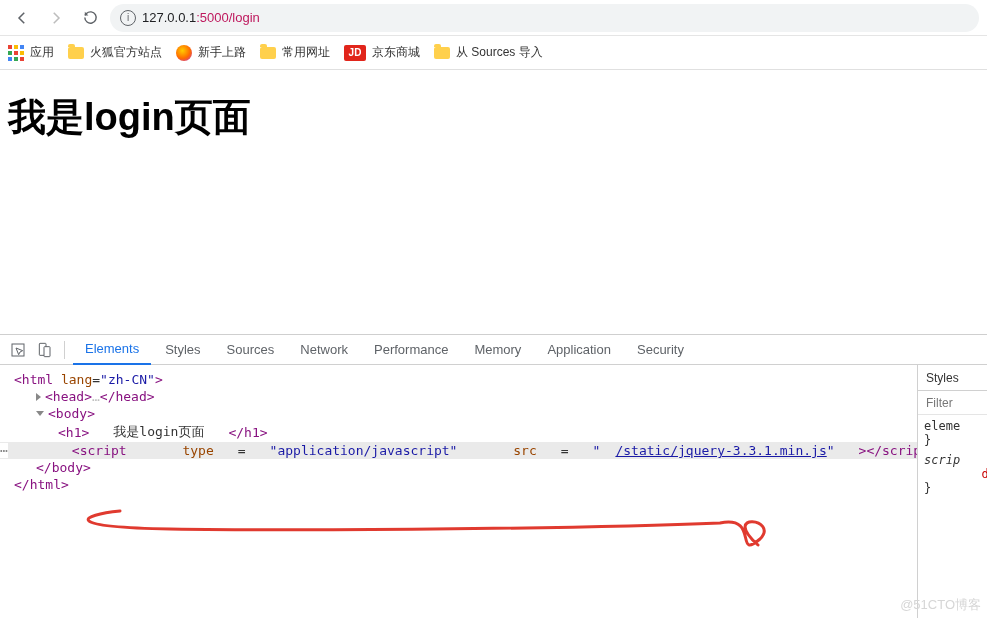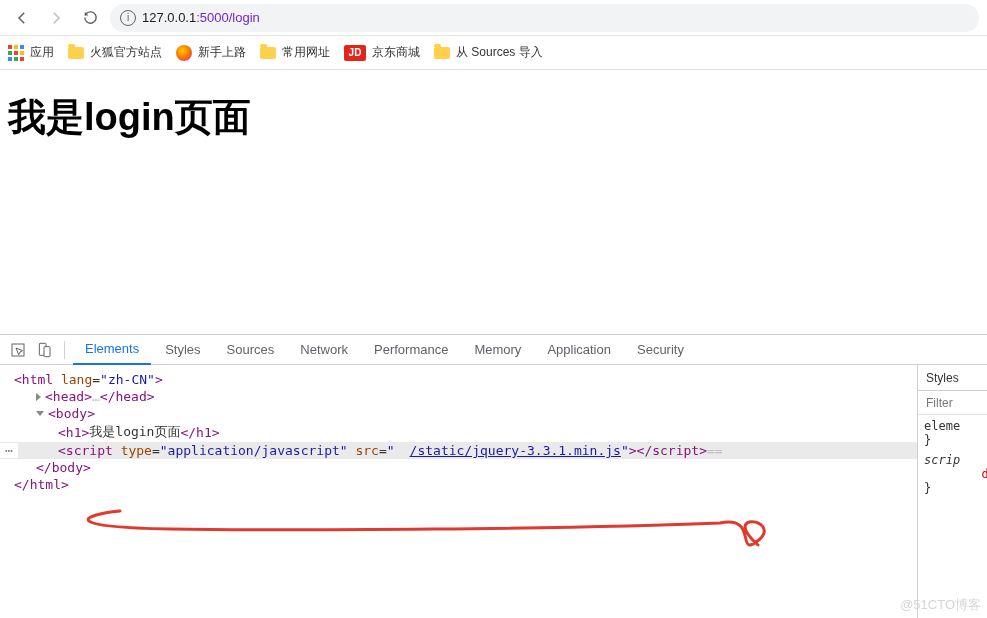--- a/index.html
+++ b/index.html
@@ -59,21 +59,21 @@
   padding:0 12px; height:30px; display:flex; align-items:center;
   color:#5f6368; cursor:pointer; font-size:13px;
 }
 .dt-tab.active { color:#1a73e8; border-bottom:2px solid #1a73e8; }
 .dt-body { flex:1; display:flex; }
 .dom-tree {
   flex:1; font-family:Menlo,Consolas,monospace; font-size:13px; padding:6px 0;
   overflow:auto; position:relative;
 }
 .line { padding:1px 0 1px 14px; white-space:nowrap; display:flex; align-items:center; }
-.ind1{padding-left:14px;} .ind2{padding-left:36px;} .ind3{padding-left:58px;}
+.ind1{padding-left:14px;} .ind2{padding-left:36px;} .ind3{padding-left:58px;gap:24px;}
 .tri { display:inline-block; width:0;height:0; margin-right:4px;}
 .tri.right{border-left:5px solid #888;border-top:4px solid transparent;border-bottom:4px solid transparent;}
 .tri.down{border-top:5px solid #888;border-left:4px solid transparent;border-right:4px solid transparent;}
 .gray{color:#c0c0c0;} .tag{color:#881280;} .attr{color:#994500;} .val{color:#1a1aa6;}
 .txt{color:#333;} .link{color:#1a1aa6;text-decoration:underline;margin-left:15px;}
 .hl { background:#eaeaea; }
 .ellips { display:inline-block; width:18px; text-align:center; color:#888; }
 .side {
   width:70px; border-left:1px solid #d0d0d0; display:flex; flex-direction:column;
   font-size:12px;
@@ -105,21 +105,21 @@
       </svg>
   </div>
   <div class="nav-btn">
     <svg width="17" height="17" viewBox="0 0 24 24">
         <path fill="none" stroke="#5f6368" stroke-width="2" d="M4 12a8 8 0 1 0 2.3-5.6L4 9"></path>
         <path fill="#5f6368" d="M4 4v5h5z"></path>
       </svg>
   </div>
   <div class="omni">
     <span class="info-icon">i</span>
-    <span class="url"><span>127.0.0.1</span><span style="color:#6d28d9">:5000/login</span></span>
+    <span class="url"><span>127.0.0.1</span><span style="color:#be185d">:5000/login</span></span>
   </div>
 </div>
 
 <div class="bm-bar">
   <div class="bm-item">
     <span class="apps-icon">
         <span></span>
         <span></span>
         <span></span>
         <span></span>

